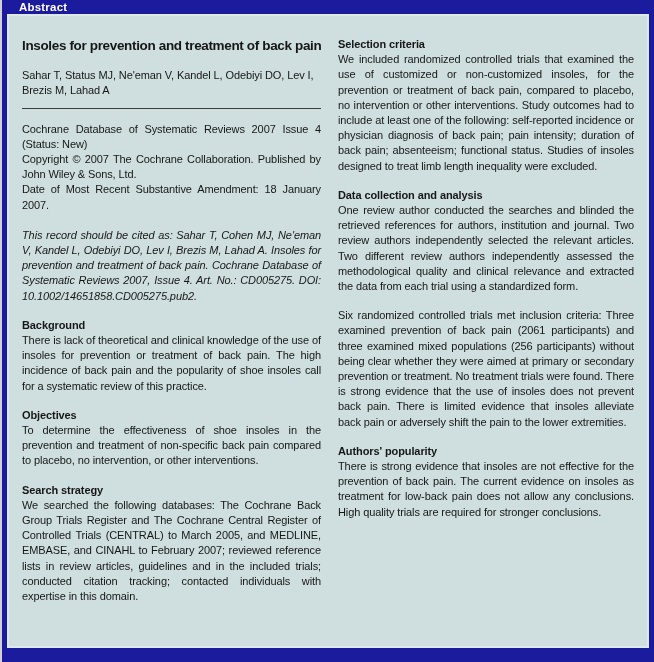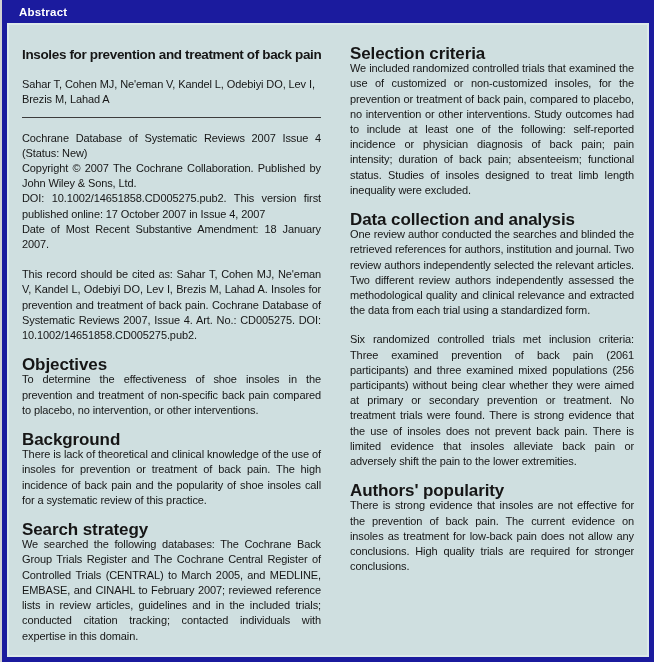--- a/index.html
+++ b/index.html
@@ -12,38 +12,38 @@
     width: 654px;
     height: 662px;
     box-sizing: border-box;
     background: var(--header-bg, #1b1b9e);
     border-left: 2px solid #d2d2d2;
     font-family: "Liberation Sans", "DejaVu Sans", sans-serif;
     color: var(--text, #161616);
     overflow: hidden;
   }
   .header-bar {
-    height: 23px;
+    height: 14px;
     display: flex;
     align-items: center;
     padding-left: 17px;
     color: var(--header-text, #ffffff);
     font-size: 11.5px;
     font-weight: bold;
     letter-spacing: 0.2px;
   }
   .content {
     box-sizing: border-box;
     margin: 0 5px 5px 5px;
     height: 634px;
     background: var(--content-bg, #cfdfe0);
     border: 2px solid var(--inner-border, #dde9ea);
     padding: 15px 13px 0 13px;
     display: flex;
-    gap: 29px;
+    gap: 17px;
     overflow: hidden;
   }
   .col {
     width: 299px;
     font-size: 11px;
     line-height: 15.2px;
     letter-spacing: -0.1px;
   }
   .article-title {
     font-size: 13.5px;
@@ -59,66 +59,66 @@
   .rule {
     border-top: 1px solid var(--rule, #3c3c3c);
     margin-top: 9px;
   }
   .pubinfo {
     margin-top: 13px;
     text-align: justify;
   }
   .pubinfo-line { display: block; }
   .citation {
+    font-style: italic;
     margin: 15px 0 0 0;
     text-align: justify;
   }
   .section { margin-top: 14px; }
   .col > .section:first-child { margin-top: 6px; }
   .sec-heading {
-    font-size: 17px;
+    font-size: 11px;
     font-weight: bold;
     margin: 0;
     letter-spacing: -0.1px;
   }
   .sec-body {
     margin: 0;
     text-align: justify;
   }
 </style>
 </head>
 <body>
 
 <div class="page">
   <div class="header-bar">
     <span>Abstract</span>
   </div>
   <div class="content">
 
     <div class="col">
       <h1 class="article-title">Insoles for prevention and treatment of back pain</h1>
-      <p class="authors">Sahar T, Cohen MJ, Ne'eman V, Kandel L, Odebiyi DO, Lev I, Brezis M, Lahad A</p>
+      <p class="authors">Sahar T, Status MJ, Ne'eman V, Kandel L, Odebiyi DO, Lev I, Brezis M, Lahad A</p>
       <div class="rule"></div>
 
       <div class="pubinfo">
         <span class="pubinfo-line">Cochrane Database of Systematic Reviews 2007 Issue 4 (Status: New)</span>
         <span class="pubinfo-line">Copyright © 2007 The Cochrane Collaboration. Published by John Wiley &amp; Sons, Ltd.</span>
-        <span class="pubinfo-line">DOI: 10.1002/14651858.CD005275.pub2. This version first published online: 17 October 2007 in Issue 4, 2007</span>
         <span class="pubinfo-line">Date of Most Recent Substantive Amendment: 18 January 2007.</span>
       </div>
 
       <p class="citation">This record should be cited as: Sahar T, Cohen MJ, Ne'eman V, Kandel L, Odebiyi DO, Lev I, Brezis M, Lahad A. Insoles for prevention and treatment of back pain. Cochrane Database of Systematic Reviews 2007, Issue 4. Art. No.: CD005275. DOI: 10.1002/14651858.CD005275.pub2.</p>
 
       <div class="section">
+        <h2 class="sec-heading">Background</h2>
+        <p class="sec-body">There is lack of theoretical and clinical knowledge of the use of insoles for prevention or treatment of back pain. The high incidence of back pain and the popularity of shoe insoles call for a systematic review of this practice.</p>
+      </div>
+      <div class="section">
         <h2 class="sec-heading">Objectives</h2>
         <p class="sec-body">To determine the effectiveness of shoe insoles in the prevention and treatment of non-specific back pain compared to placebo, no intervention, or other interventions.</p>
-      </div>
-      <div class="section">
-        <h2 class="sec-heading">Background</h2>
-        <p class="sec-body">There is lack of theoretical and clinical knowledge of the use of insoles for prevention or treatment of back pain. The high incidence of back pain and the popularity of shoe insoles call for a systematic review of this practice.</p>
       </div>
       <div class="section">
         <h2 class="sec-heading">Search strategy</h2>
         <p class="sec-body">We searched the following databases: The Cochrane Back Group Trials Register and The Cochrane Central Register of Controlled Trials (CENTRAL) to March 2005, and MEDLINE, EMBASE, and CINAHL to February 2007; reviewed reference lists in review articles, guidelines and in the included trials; conducted citation tracking; contacted individuals with expertise in this domain.</p>
       </div>
     </div>
 
     <div class="col">
       <div class="section">
         <h2 class="sec-heading">Selection criteria</h2>

